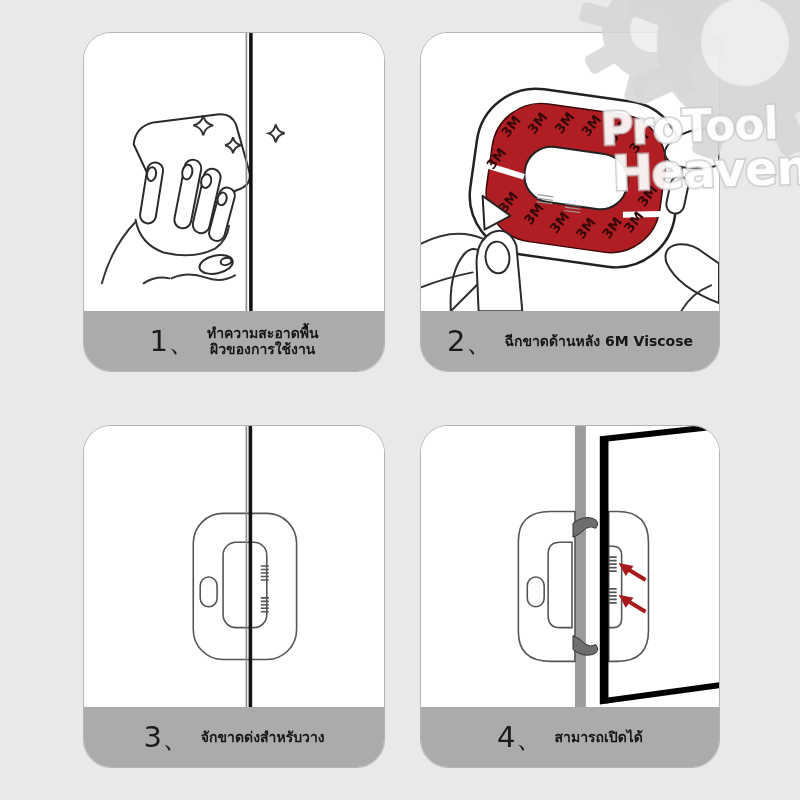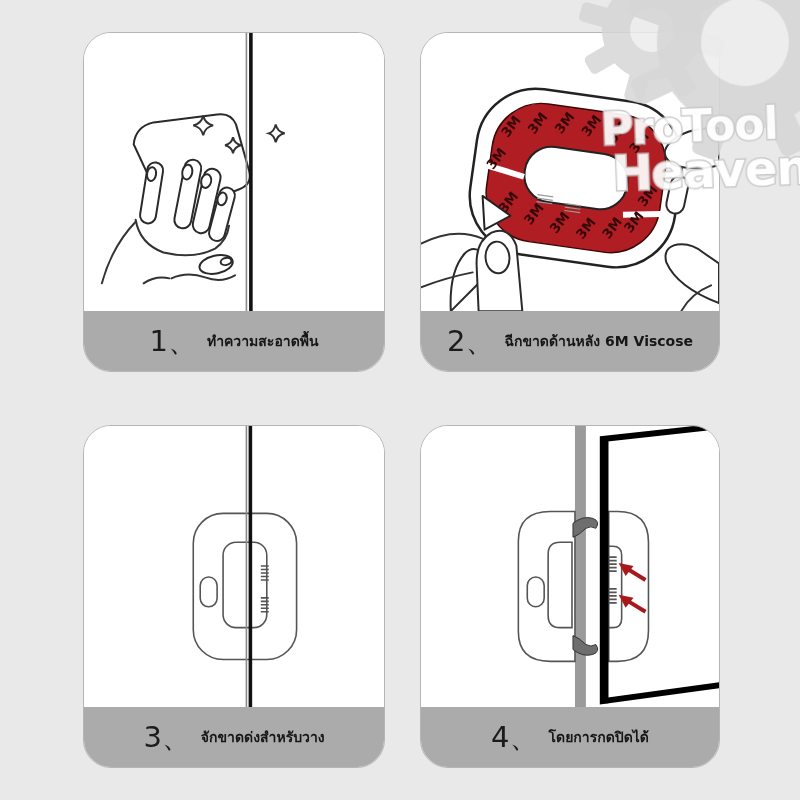--- a/index.html
+++ b/index.html
@@ -73,20 +73,21 @@
       </g>
 
       <line x1="163.5" y1="0" x2="163.5" y2="280" stroke="#8a8a8a" stroke-width="1.6"></line>
       <line x1="168" y1="0" x2="168" y2="280" stroke="#111" stroke-width="3.6"></line>
     </svg>
   </div>
   <div class="caption">
     <span class="cap-num">1、</span>
     <span class="cap-lines">
       <span class="cap-line">ทำความสะอาดพื้น</span>
+      <span class="cap-line">ผิวของการใช้งาน</span>
     </span>
   </div>
 </div>
 
 <div class="panel" style="left:420px;top:32px;width:300px;height:340px;">
   <div class="canvas">
     <svg viewBox="0 0 300 280">
 
       <g transform="translate(156,146) rotate(8)">
         <rect x="-104" y="-84" width="208" height="168" rx="60" fill="#fff" stroke="#222" stroke-width="2.5"></rect>
@@ -205,21 +206,21 @@
         <line x1="226" y1="155" x2="208" y2="144" stroke="#a8191c" stroke-width="4"></line>
         <path d="M199,138 L214,141 L206,151 Z" fill="#a8191c"></path>
         <line x1="226" y1="187" x2="208" y2="176" stroke="#a8191c" stroke-width="4"></line>
         <path d="M199,170 L214,173 L206,183 Z" fill="#a8191c"></path>
       </g>
     </svg>
   </div>
   <div class="caption">
     <span class="cap-num">4、</span>
     <span class="cap-lines">
-      <span class="cap-line">โดยการกดปิดได้</span>
+      <span class="cap-line">สามารถเปิดได้</span>
     </span>
   </div>
 </div>
 
 <div id="watermark">
   <svg viewBox="0 0 240 260" width="240" height="260">
 
     <g transform="translate(92,30) rotate(15)" fill="#d6d6d6" opacity="0.85">
       <g>
         <rect x="-10" y="-74" width="20" height="30" rx="5"></rect>

